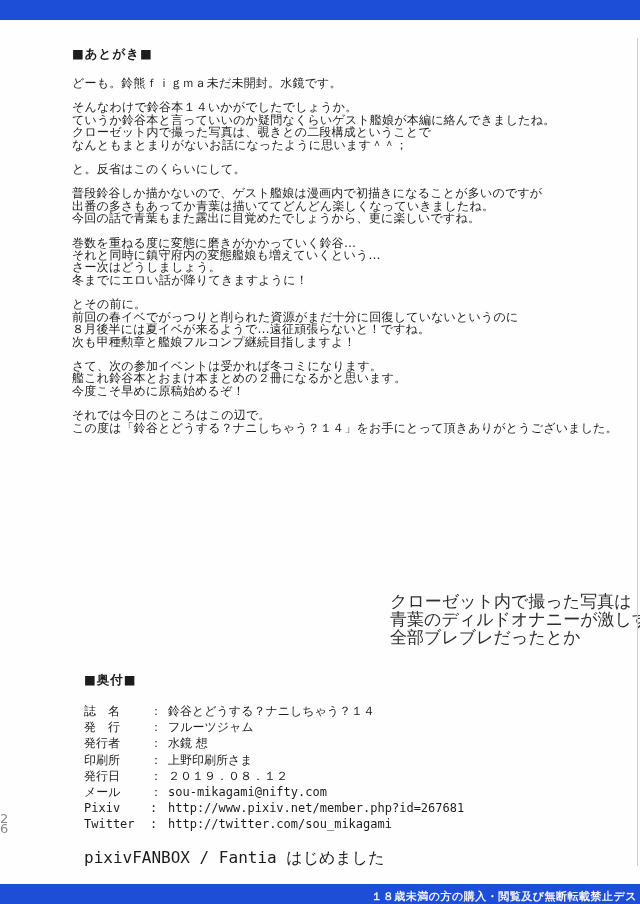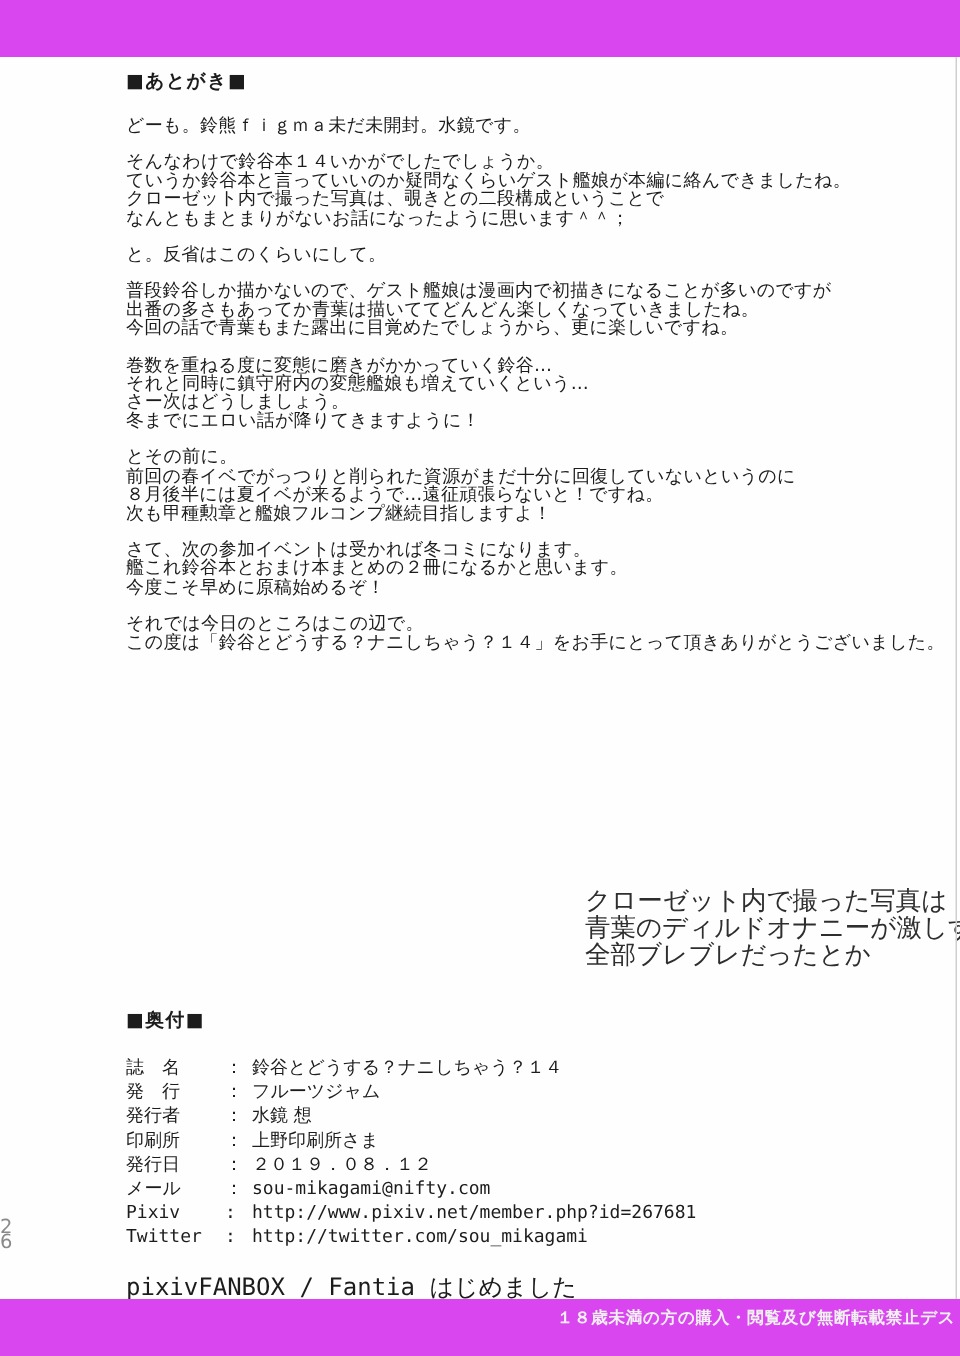--- a/index.html
+++ b/index.html
@@ -9,22 +9,22 @@
     height: 904px;
     background: #fefefe;
     overflow: hidden;
     font-family: "DejaVu Sans", "Liberation Sans", sans-serif;
     color: #1c1c1c;
   }
   .bar {
     position: absolute;
     left: 0;
     width: 640px;
-    height: 38px;
-    background: #d946ef;
+    height: 20px;
+    background: #1d4ed8;
   }
   .bar-top { top: 0; }
   .bar-bottom { bottom: 0; }
   .notice {
     text-align: right;
     padding: 5px 3px 0 0;
     font-size: 11px;
     letter-spacing: 0.5px;
     color: #f0f0f0;
     font-weight: bold;
@@ -32,21 +32,21 @@
   .scan-line {
     position: absolute;
     right: 2px;
     top: 38px;
     height: 828px;
     width: 1px;
     background: #cfcfcf;
   }
   .afterword {
     position: absolute;
-    left: 84px;
+    left: 72px;
     top: 46px;
   }
   .sec-title {
     font-size: 12.5px;
     font-weight: bold;
     letter-spacing: 1px;
     margin: 0 0 14px 0;
   }
   .para {
     margin: 0 0 12px 0;

